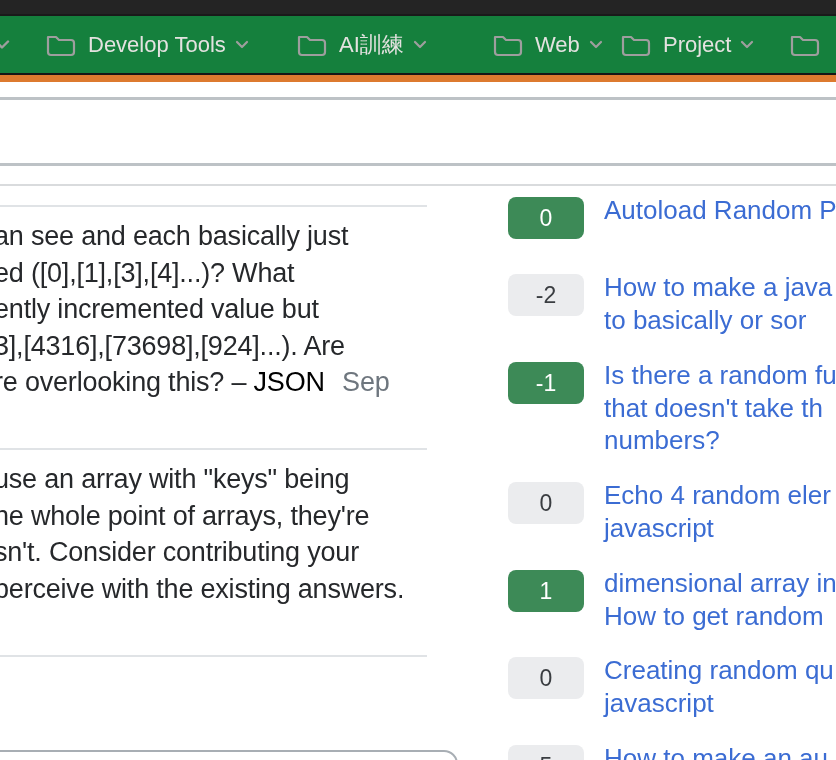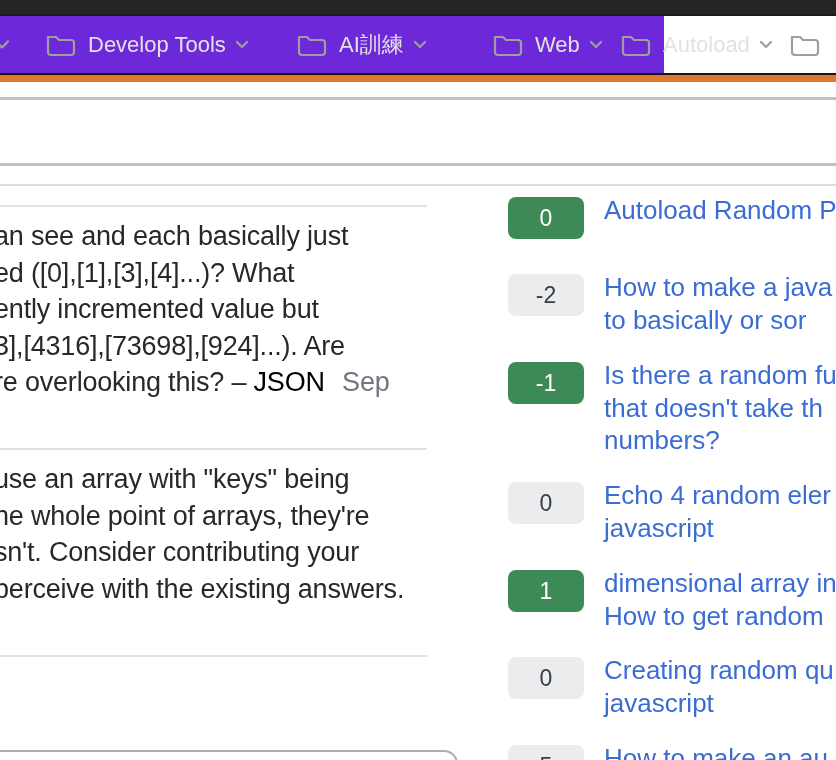--- a/index.html
+++ b/index.html
@@ -5,21 +5,21 @@
   * { margin:0; padding:0; box-sizing:border-box; }
   html,body { width:836px; height:760px; }
   body {
     position:relative; overflow:hidden; background:#ffffff;
     font-family:"Liberation Sans","DejaVu Sans",sans-serif;
   }
 
   
   .window-strip   { position:absolute; left:0; top:0;  width:836px; height:14px; background:#242424; }
   .chrome-sep-1   { position:absolute; left:0; top:14px; width:836px; height:2px; background:#1a1a1a; }
-  .bookmarks-bar  { position:absolute; left:0; top:16px; width:664px; height:57px; background:#6d28d9; }
+  .bookmarks-bar  { position:absolute; left:0; top:16px; width:836px; height:57px; background:#15803d; }
   .chrome-sep-2   { position:absolute; left:0; top:73px; width:836px; height:2px; background:#161616; }
   .accent-bar     { position:absolute; left:0; top:75px; width:836px; height:7px; background:#dd7a2f; }
 
   .bm-item { position:absolute; top:50%; transform:translateY(-50%);
              display:flex; align-items:center; cursor:default; }
   .bm-label { color:#e4e2e0; font-size:22px; margin:0 9px 0 12px; white-space:nowrap; }
   .folder-icon svg, .chev-icon svg { display:block; }
   .edge-chevron { position:absolute; left:-6px; top:50%; transform:translateY(-50%); }
 
   
@@ -102,21 +102,21 @@
         </svg>
     </span>
   </div>
 
   <div class="bm-item" style="left:620px">
     <span class="folder-icon">
       <svg width="31" height="26" viewBox="0 0 31 26">
           <path d="M3 5 h8 l3 3 h12 a3 3 0 0 1 3 3 v9 a3 3 0 0 1 -3 3 H6 a3 3 0 0 1 -3 -3 z" fill="none" stroke="#9e9e9e" stroke-width="2.2" stroke-linejoin="round"></path>
         </svg>
     </span>
-    <span class="bm-label">Autoload</span>
+    <span class="bm-label">Project</span>
     <span class="chev-icon">
       <svg width="14" height="10" viewBox="0 0 14 10">
           <polyline points="2,2 7,7 12,2" fill="none" stroke="#9e9e9e" stroke-width="2.2" stroke-linecap="round" stroke-linejoin="round"></polyline>
         </svg>
     </span>
   </div>
 
   <div class="bm-item" style="left:789px">
     <span class="folder-icon">
       <svg width="31" height="26" viewBox="0 0 31 26">

